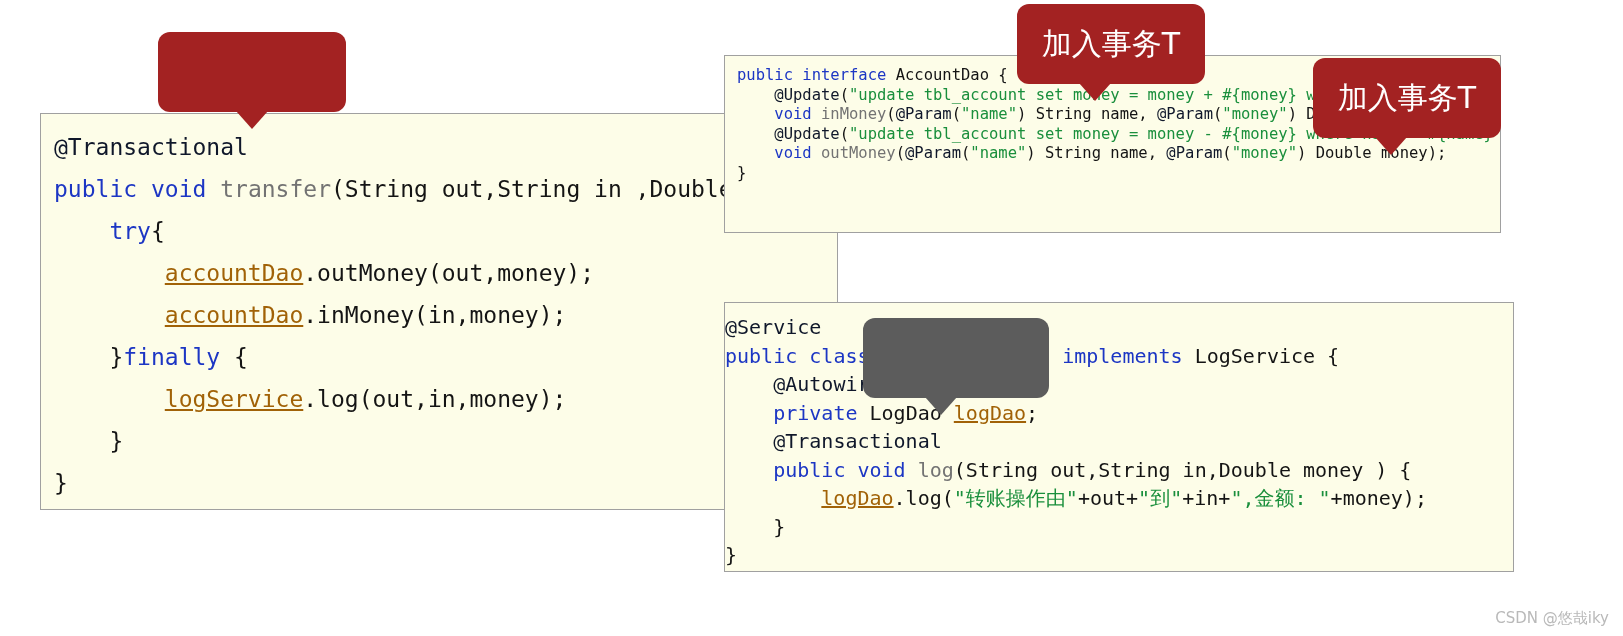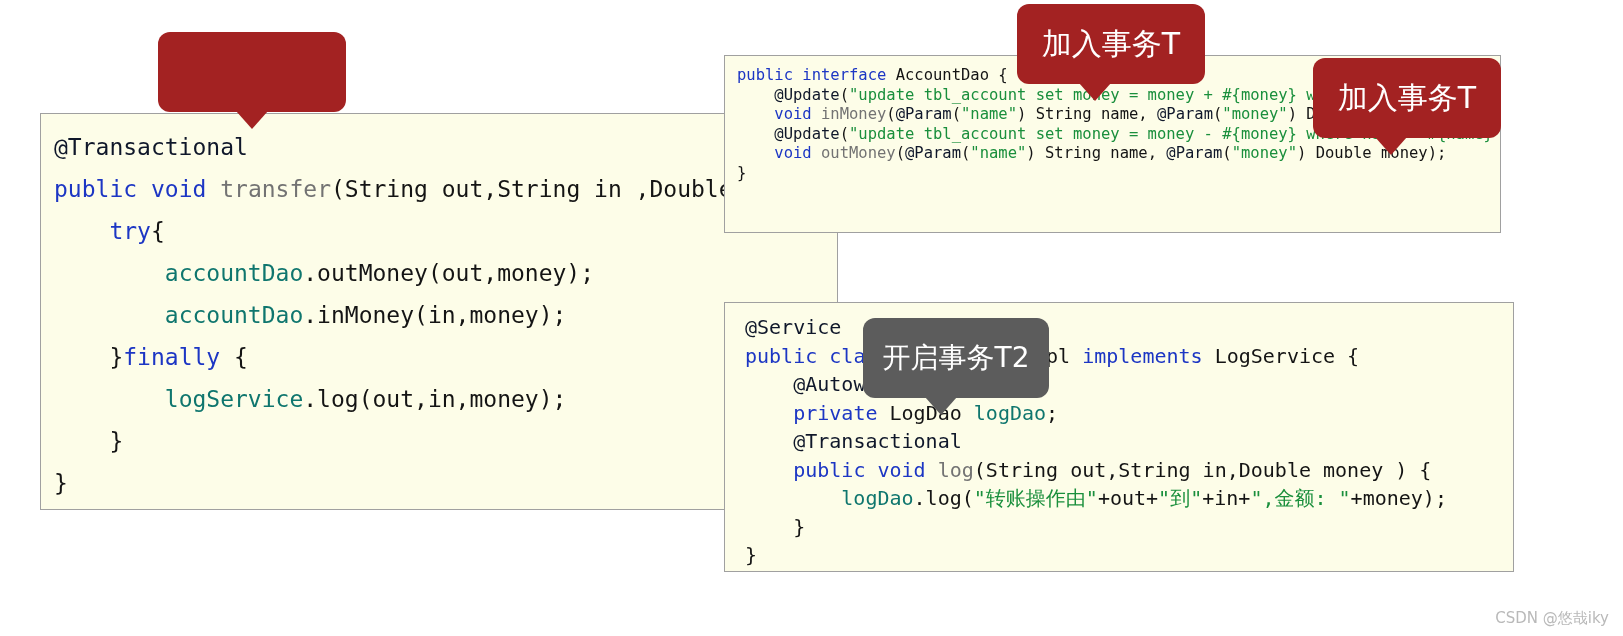--- a/index.html
+++ b/index.html
@@ -48,29 +48,29 @@
     z-index: 2;
   }
 
   #panel-logservice {
     left: 724px;
     top: 302px;
     width: 790px;
     height: 270px;
     font-size: 20px;
     line-height: 28.5px;
-    padding: 10px 0 0 20px;
+    padding: 10px 0 0 0;
     z-index: 2;
   }
 
   
   .tok-ann   { color: #0f172a; }           
   .tok-kw    { color: #1c36c4; }
   .tok-fn    { color: #737373; }
-  .tok-field { color: #0f766e; }           
+  .tok-field { color: #a16207; text-decoration: underline; }           
   .tok-str   { color: #1a8f3c; }           
   .tok-plain { color: #141414; }
 
   
   .callout {
     position: absolute;
     border-radius: 12px;
     color: #ffffff;
     display: flex;
     align-items: center;
@@ -131,17 +131,16 @@
   <span>加入事务T</span>
   <span class="tail"></span>
 </div>
 
 <div class="callout callout-red" id="callout-3">
   <span>加入事务T</span>
   <span class="tail"></span>
 </div>
 
 <div class="callout callout-gray" id="callout-4">
-  <span>开启事务T2</span>
   <span class="tail"></span>
 </div>
 
 <div id="watermark">CSDN @悠哉iky</div>
 
 </body></html>

